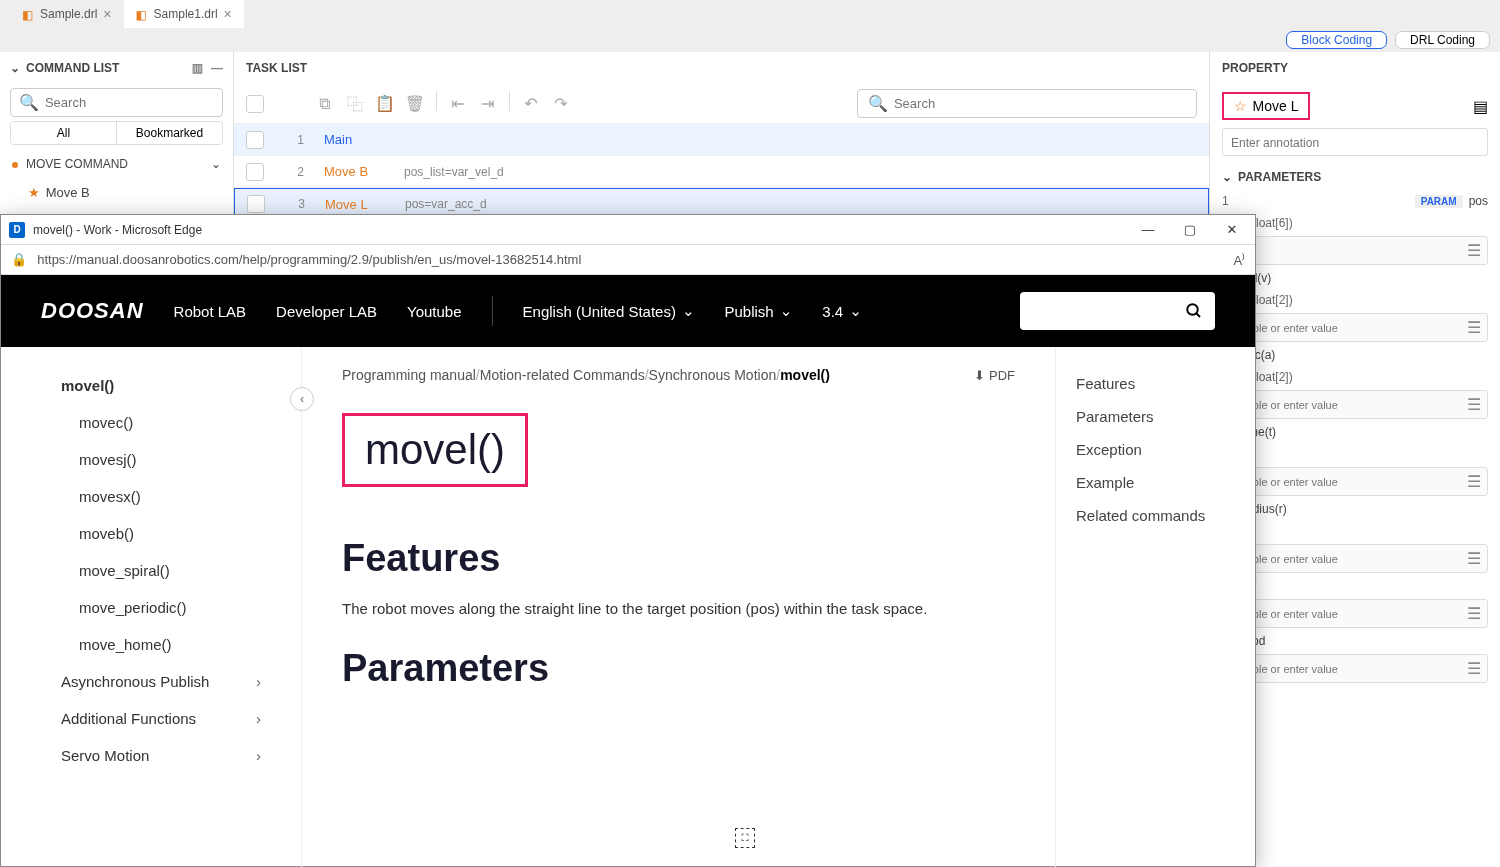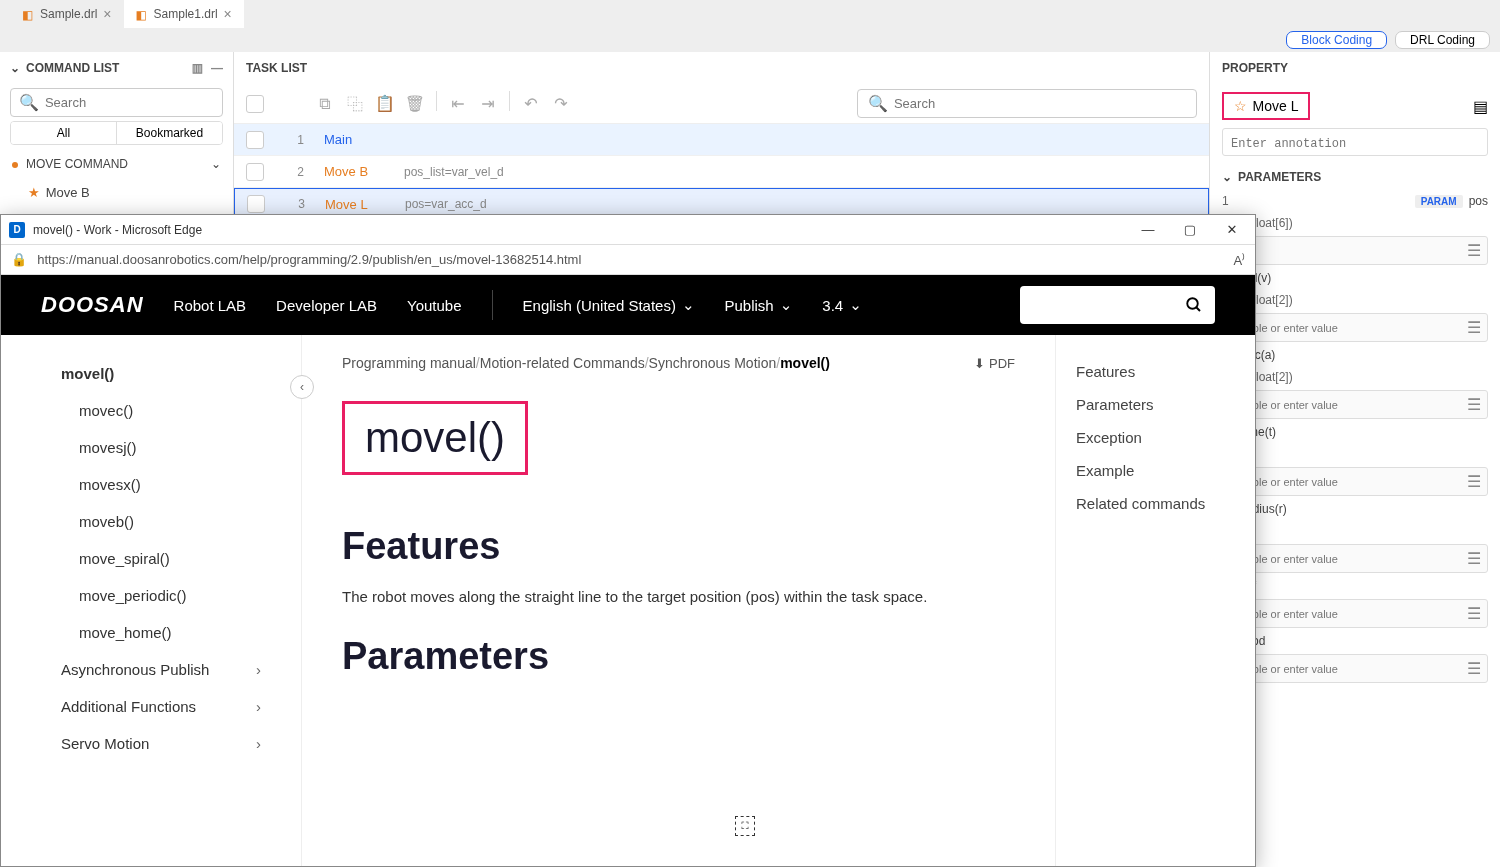--- a/index.html
+++ b/index.html
@@ -52,40 +52,40 @@
 .task-name.main { color: #2563eb; }
 .task-name.move { color: #e67e22; }
 .task-args { color: #888; font-size: 12px; }
 
 
 .property-panel { width: 290px; background: #fff; }
 .prop-header { height: 32px; display: flex; align-items: center; padding: 0 12px; font-size: 12px; font-weight: 600; color: #444; }
 .prop-title-row { display: flex; align-items: center; padding: 8px 12px; gap: 8px; justify-content: space-between; }
 .prop-title-box { border: 2px solid #e91e63; padding: 4px 10px; display: flex; align-items: center; gap: 6px; font-size: 14px; }
 .prop-annotation { margin: 0 12px 8px; border: 1px solid #ddd; padding: 4px 8px; border-radius: 3px; }
-.prop-annotation input { border: none; outline: none; font-size: 12px; width: 100%; color: #999; font-family: Liberation Mono, monospace; }
+.prop-annotation input { border: none; outline: none; font-size: 12px; width: 100%; color: #999; }
 .params-header { padding: 6px 12px; font-size: 12px; font-weight: 600; color: #444; display: flex; align-items: center; gap: 6px; }
 .param-row { padding: 4px 12px; font-size: 12px; color: #666; display: flex; align-items: center; }
 .param-badge { background: #eee; color: #2563eb; font-weight: 600; padding: 1px 6px; border-radius: 2px; font-size: 10px; margin-left: auto; margin-right: 6px; }
 .param-input { margin: 2px 12px; border: 1px solid #ddd; border-radius: 3px; padding: 4px 6px; display: flex; align-items: center; justify-content: space-between; background: #fafafa; }
 .param-input input { border: none; outline: none; background: transparent; font-size: 11px; flex: 1; color: #999; }
 .param-menu { width: 14px; color: #888; }
 
 
 .browser-window { position: absolute; top: 214px; left: 0; width: 1256px; height: 653px; background: #fff; border: 1px solid #888; box-shadow: 0 4px 20px rgba(0,0,0,0.3); }
 .browser-titlebar { height: 30px; background: #fff; display: flex; align-items: center; padding: 0 8px; border-bottom: 1px solid #ddd; }
 .browser-favicon { width: 16px; height: 16px; background: #0066cc; border-radius: 2px; display: flex; align-items: center; justify-content: center; color: #fff; font-size: 10px; font-weight: bold; margin-right: 8px; }
 .browser-title { font-size: 12px; flex: 1; color: #333; }
 .win-controls { display: flex; gap: 12px; color: #333; }
 .win-btn { width: 30px; text-align: center; cursor: pointer; font-size: 13px; }
 .browser-urlbar { height: 30px; display: flex; align-items: center; padding: 0 10px; gap: 10px; border-bottom: 1px solid #ddd; font-size: 13px; color: #555; }
 .url-lock { color: #666; }
 
 
-.site-nav { height: 60px; background: #000; display: flex; align-items: center; padding: 0 40px; gap: 30px; color: #fff; }
+.site-nav { height: 72px; background: #000; display: flex; align-items: center; padding: 0 40px; gap: 30px; color: #fff; }
 .site-logo { font-size: 22px; font-weight: 900; font-style: italic; letter-spacing: 1px; }
 .nav-link { font-size: 15px; font-weight: 500; cursor: pointer; }
 .nav-divider { width: 1px; height: 30px; background: #444; }
 .nav-dropdown { display: flex; align-items: center; gap: 6px; font-size: 15px; cursor: pointer; }
 .nav-search { margin-left: auto; background: #fff; border-radius: 4px; width: 195px; height: 38px; display: flex; align-items: center; justify-content: flex-end; padding: 0 12px; }
 .nav-search-icon { color: #000; font-size: 18px; }
 
 .site-content { display: flex; height: calc(100% - 120px); }
 .site-sidebar { width: 300px; padding: 20px 0 0 60px; overflow: hidden; }
 .side-item { padding: 10px 0; font-size: 15px; color: #333; cursor: pointer; display: flex; align-items: center; justify-content: space-between; padding-right: 40px; }

